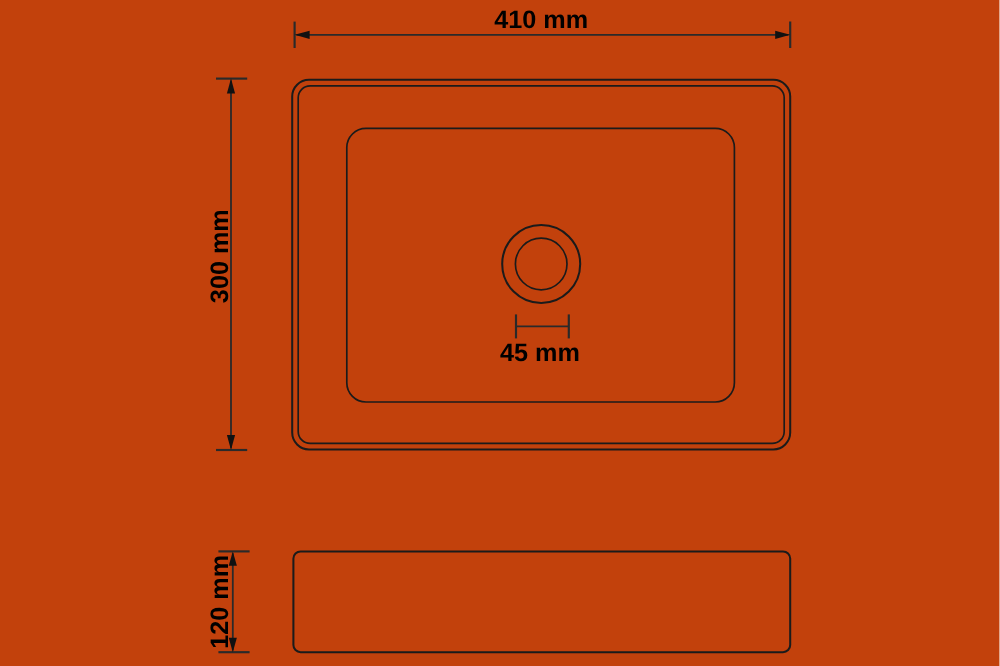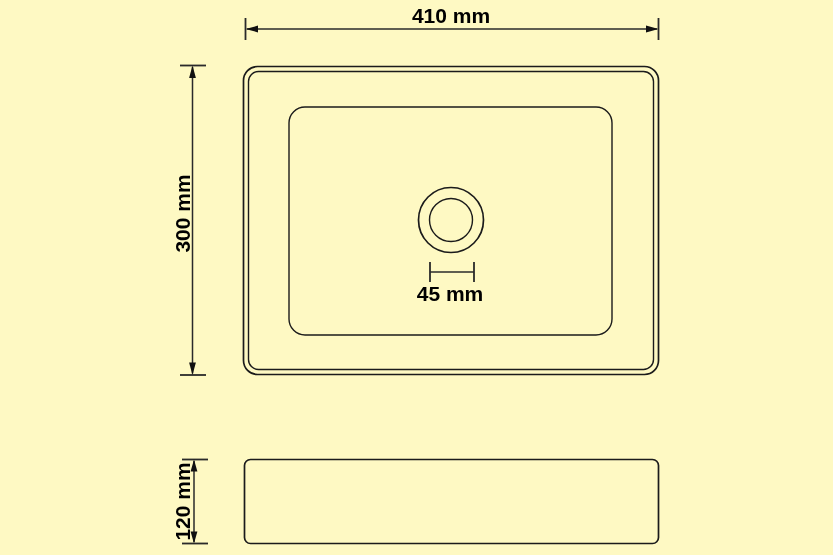--- a/index.html
+++ b/index.html
@@ -8,21 +8,21 @@
     background: #ffffff;
     width: 833px;
     height: 555px;
     overflow: hidden;
     font-family: "Liberation Sans", sans-serif;
   }
   .stage {
     position: relative;
     width: 833px;
     height: 555px;
-    background: #fef9c3;
+    background: #c2410c;
   }
   svg { display: block; }
   .outline {
     fill: none;
     stroke: #1b1b1b;
     stroke-width: 1.7;
   }
   .outline-thin {
     fill: none;
     stroke: #1b1b1b;

